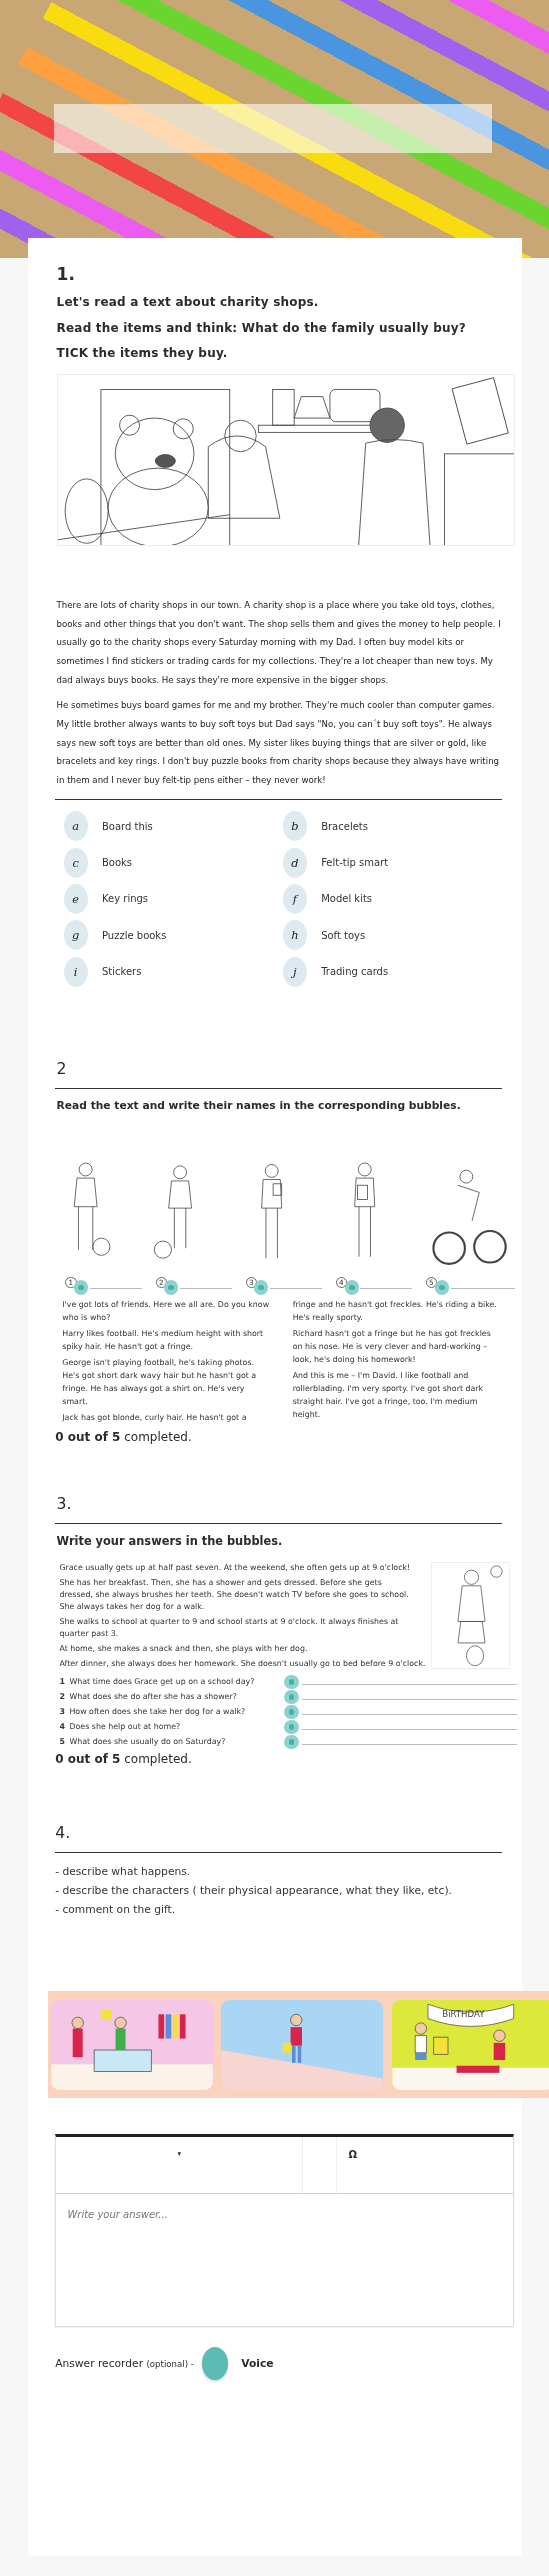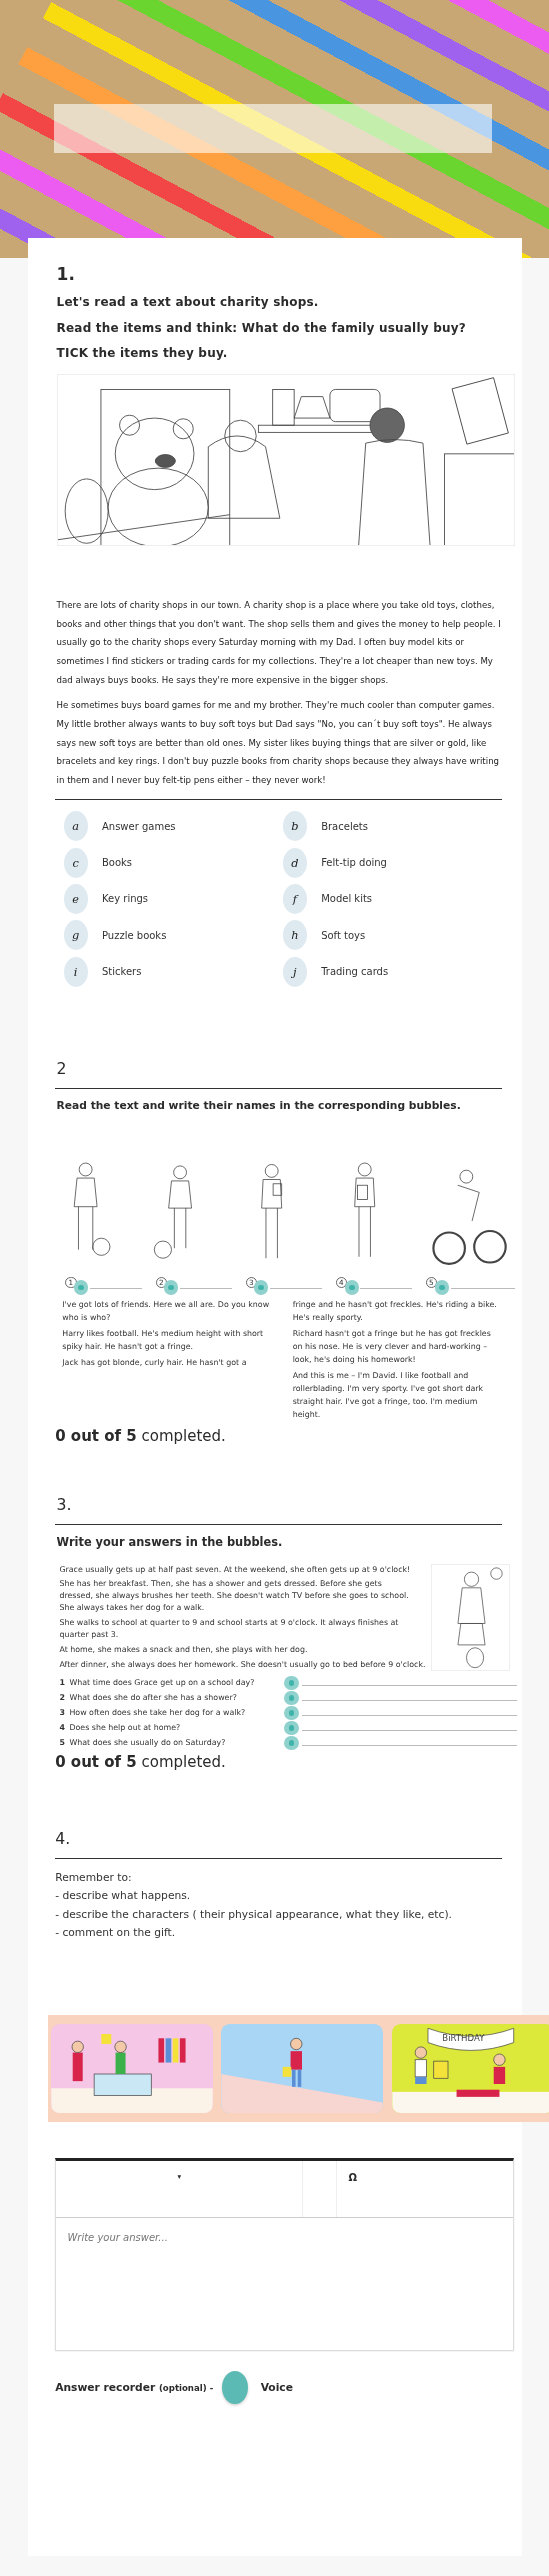--- a/index.html
+++ b/index.html
@@ -59,21 +59,21 @@
       display: flex; align-items: center; justify-content: center;
     }
     .teal-dot {
       position: absolute; top: 3.6px; width: 14.3px; height: 14.3px; border-radius: 50%;
       background: #8fd1cd; cursor: pointer;
     }
     .teal-dot::after { content: ""; position: absolute; left: 4.3px; top: 4.3px; width: 5.7px; height: 5.7px; border-radius: 50%; background: #40b4aa; }
     .bubble-line { position: absolute; top: 10.7px; height: 0.7px; background: #bbb; width: 52px; }
     .two-col { display: grid; grid-template-columns: 1fr 1fr; column-gap: 21px; margin: 2.9px 0 0 14.3px; }
     .two-col p { font-size: 7.9px; line-height: 13px; color: #333; margin-bottom: 2.9px; }
-    .completed { font-size: 15px; margin: 2.9px 0 0 7.2px; }
+    .completed { font-size: 12px; margin: 2.9px 0 0 7.2px; }
     .completed b { font-weight: bold; }
     .grace-wrap { position: relative; margin: 14.3px 0 0 11.4px; width: 458px; }
     .grace-text p { font-size: 7.9px; line-height: 12px; color: #333; margin-bottom: 2.9px; width: 351px; }
     .grace-text p.wide { width: 429px; }
     .grace-img { position: absolute; right: 7.2px; top: 0; width: 79px; height: 107px; border: 0.7px solid #eee; }
     .qs { margin: 4.3px 0 0 11.4px; width: 458px; }
     .q { display: flex; align-items: center; height: 15px; font-size: 7.9px; color: #333; position: relative; }
     .q .qn { width: 10px; font-weight: bold; }
     .q .qt { width: 215px; }
     .q .qdot { position: relative; width: 14.3px; height: 14.3px; border-radius: 50%; background: #8fd1cd; cursor: pointer; }
@@ -86,21 +86,21 @@
     .pic1 { background: #f5c6e6; }
     .pic2 { background: #a8d6f4; }
     .pic3 { background: #dce93a; }
     .editor { margin: 36px 0 0 7.2px; width: 459px; border: 0.7px solid #ddd; border-top: 3.6px solid #222; box-shadow: 0 0.7px 1.4px rgba(0,0,0,0.15); }
     .toolbar { height: 57px; display: flex; border-bottom: 0.7px solid #ccc; }
     .tb-select { width: 247px; border-right: 0.7px solid #eee; display: flex; justify-content: center; padding-top: 11.4px; font-size: 7.2px; cursor: pointer; }
     .tb-blank { width: 34px; border-right: 0.7px solid #eee; }
     .tb-omega { padding: 11.4px 0 0 11.4px; font-weight: bold; font-size: 10px; cursor: pointer; }
     .answer-area { height: 129px; padding: 14.3px 11.4px; font-size: 10px; color: #999; border: none; width: 100%; font-family: "DejaVu Sans", sans-serif; resize: none; outline: none; font-style: italic; }
     .recorder { display: flex; align-items: center; margin: 20px 0 0 7.2px; gap: 5.7px; }
-    .rec-label { font-weight: bold; font-size: 10.7px; }
+    .rec-label { font-weight: normal; font-size: 10.7px; }
     .rec-label small { font-size: 8.6px; }
     .rec-btn { width: 26px; height: 33px; border-radius: 50%; background: #5bbab4; box-shadow: 0 1.4px 2.9px rgba(0,0,0,0.2); cursor: pointer; margin-left: 2.9px; }
     .rec-voice { font-weight: bold; font-size: 10.7px; margin-left: 7.2px; }
   </style>
 </head>
 <body>
 
 <div class="banner">
   <div class="banner-stripes"></div>
   <div class="banner-title-box"></div>
@@ -142,33 +142,33 @@
     <div class="para-block">
       <p class="para">There are lots of charity shops in our town. A charity shop is a place where you take old toys, clothes, books and other things that you don't want. The shop sells them and gives the money to help people. I usually go to the charity shops every Saturday morning with my Dad.  I often buy model kits or sometimes I find stickers or trading cards for my collections. They're a lot cheaper than new toys. My dad always buys books. He says they're more expensive in the bigger shops.</p>
       <p class="para">He sometimes buys board games for me and my brother. They're much cooler than computer games. My little brother always wants to buy soft toys but Dad says "No, you can´t buy soft toys". He always says new soft toys are better than old ones. My sister likes buying things that are silver or gold, like bracelets and key rings. I don't buy puzzle books from charity shops because they always have writing in them and I never buy felt-tip pens either – they never work!</p>
     </div>
 
     <div class="hr"></div>
 
     <div class="items-grid">
       <div class="item">
         <span class="item-letter">a</span>
-        <span class="item-label">Answer games</span>
+        <span class="item-label">Board this</span>
       </div>
       <div class="item">
         <span class="item-letter">b</span>
         <span class="item-label">Bracelets</span>
       </div>
       <div class="item">
         <span class="item-letter">c</span>
         <span class="item-label">Books</span>
       </div>
       <div class="item">
         <span class="item-letter">d</span>
-        <span class="item-label">Felt-tip doing</span>
+        <span class="item-label">Felt-tip smart</span>
       </div>
       <div class="item">
         <span class="item-letter">e</span>
         <span class="item-label">Key rings</span>
       </div>
       <div class="item">
         <span class="item-letter">f</span>
         <span class="item-label">Model kits</span>
       </div>
       <div class="item">
@@ -239,20 +239,21 @@
       <div class="bubble-line" style="left:303px"></div>
       <div class="num-circle" style="left:369px">5</div>
       <div class="teal-dot" style="left:378px"></div>
       <div class="bubble-line" style="left:394px; width:64px"></div>
     </div>
 
     <div class="two-col">
       <div>
         <p>I've got lots of friends. Here we all are. Do you know who is who?</p>
         <p>Harry likes football. He's medium height with short spiky hair. He hasn't got a fringe.</p>
+        <p>George isn't playing football, he's taking photos. He's got short dark wavy hair but he hasn't got a fringe. He has always got a shirt on. He's very smart.</p>
         <p>Jack has got blonde, curly hair. He hasn't got a</p>
       </div>
       <div>
         <p>fringe and he hasn't got freckles. He's riding a bike. He's really sporty.</p>
         <p>Richard hasn't got a fringe but he has got freckles on his nose. He is very clever and hard-working – look, he's doing his homework!</p>
         <p>And this is me – I'm David. I like football and rollerblading. I'm very sporty. I've got short dark straight hair. I've got a fringe, too. I'm medium height.</p>
       </div>
     </div>
 
     <div class="completed">
@@ -325,21 +326,20 @@
       <b>0 out of 5</b><span> completed.</span>
     </div>
   </section>
 
   <div class="spacer" style="height:43px"></div>
 
   <section>
     <div class="plain-num" style="margin-left:7.2px">4.</div>
     <div class="hr"></div>
     <div class="instr-list">
-      <div>Remember to:</div>
       <div>- describe what happens.</div>
       <div>- describe the characters ( their physical appearance, what they like, etc).</div>
       <div>- comment on the gift.</div>
     </div>
 
     <div class="pictures">
       <div class="pic pic1">
         <svg width="162" height="90" viewBox="0 0 226 126">
           <rect x="0" y="90" width="226" height="36" fill="#fbf3e8"></rect>
           <rect x="60" y="70" width="80" height="30" fill="#c9e7f5" stroke="#444"></rect>

